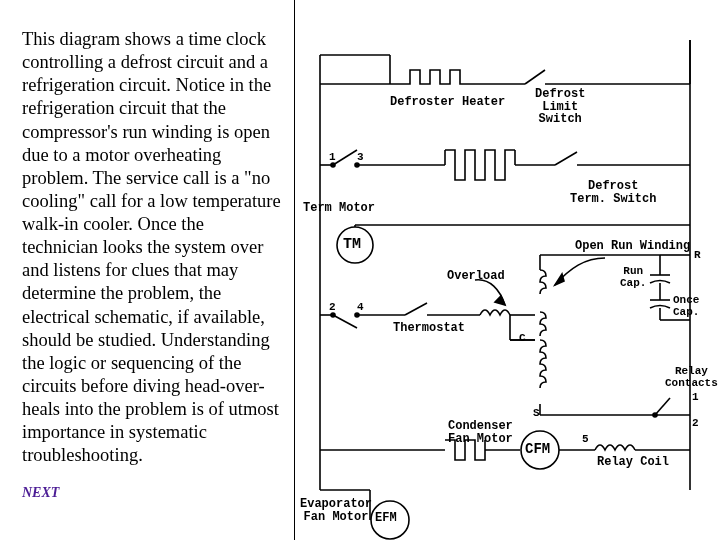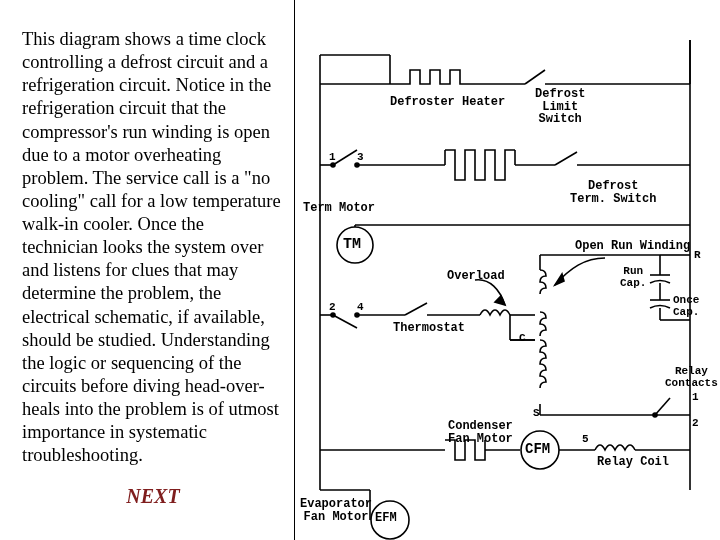--- a/index.html
+++ b/index.html
@@ -1,19 +1,19 @@
 <!DOCTYPE html>
 <html><head>
 <meta charset="utf-8">
 <style>
 html,body{margin:0;padding:0;width:720px;height:540px;background:#fff;font-family:"Times New Roman",Times,serif;overflow:hidden}
 .page{display:flex;width:720px;height:540px}
 .left{width:295px;padding:28px 10px 0 22px;box-sizing:border-box;border-right:1.5px solid #000}
 .left p{margin:0;font-size:18.5px;line-height:1.25;color:#000}
-.next{margin-top:18px;text-align:center;font-weight:bold;font-style:italic;color:#7f1d1d;font-size:20px}
+.next{margin-top:18px;font-weight:bold;font-style:italic;color:#4c1d95;font-size:14px}
 .right{flex:1;position:relative;font-family:Liberation Mono, monospace;font-size:12px}
 .right svg{position:absolute;left:0;top:0}
 .lbl{position:absolute;font-weight:bold;font-size:12px;line-height:1.05;white-space:pre;text-align:center}
 .lbl.sm{font-size:11px}
 </style>
 </head>
 <body>
 
 <div class="page">
   <div class="left">

